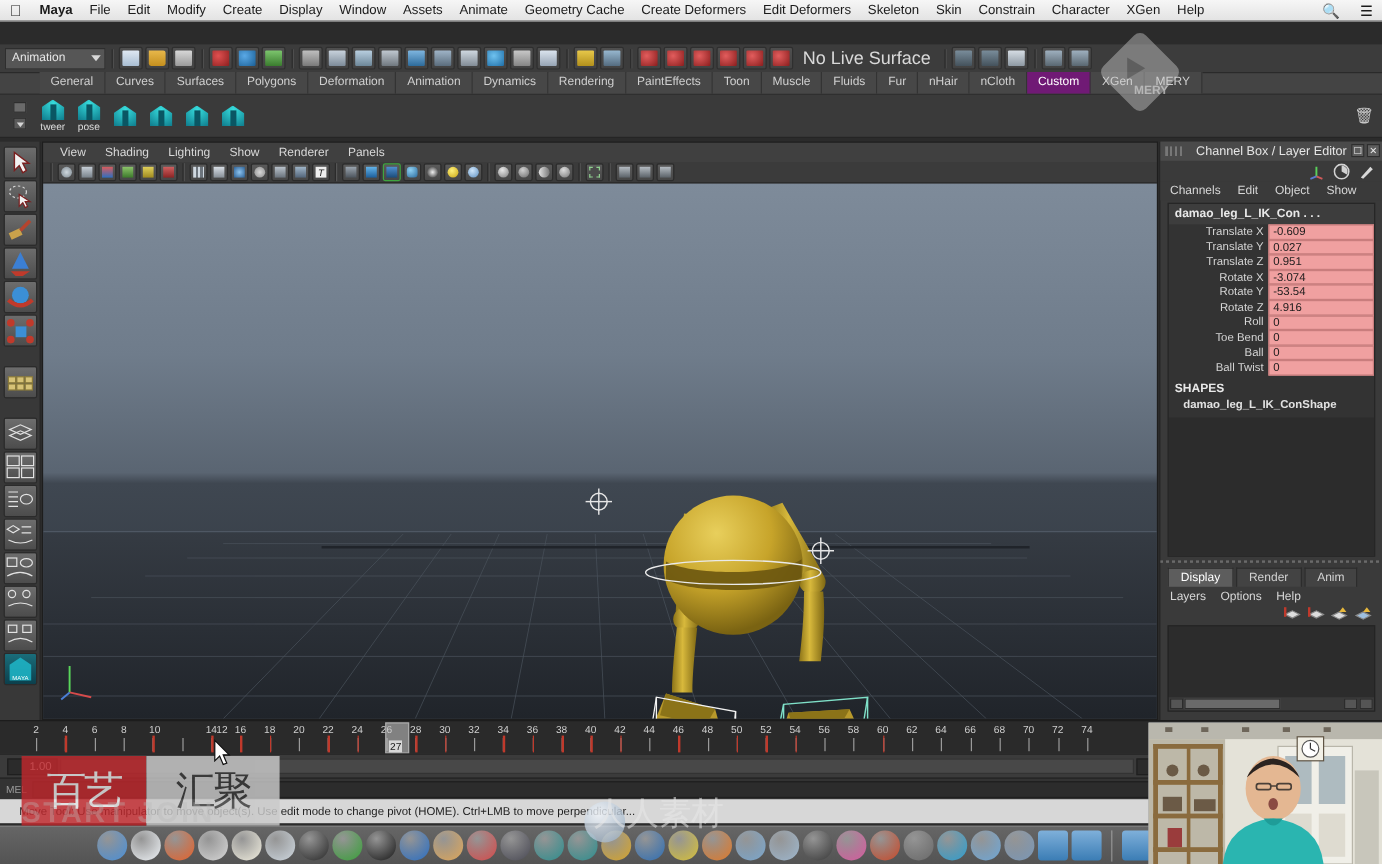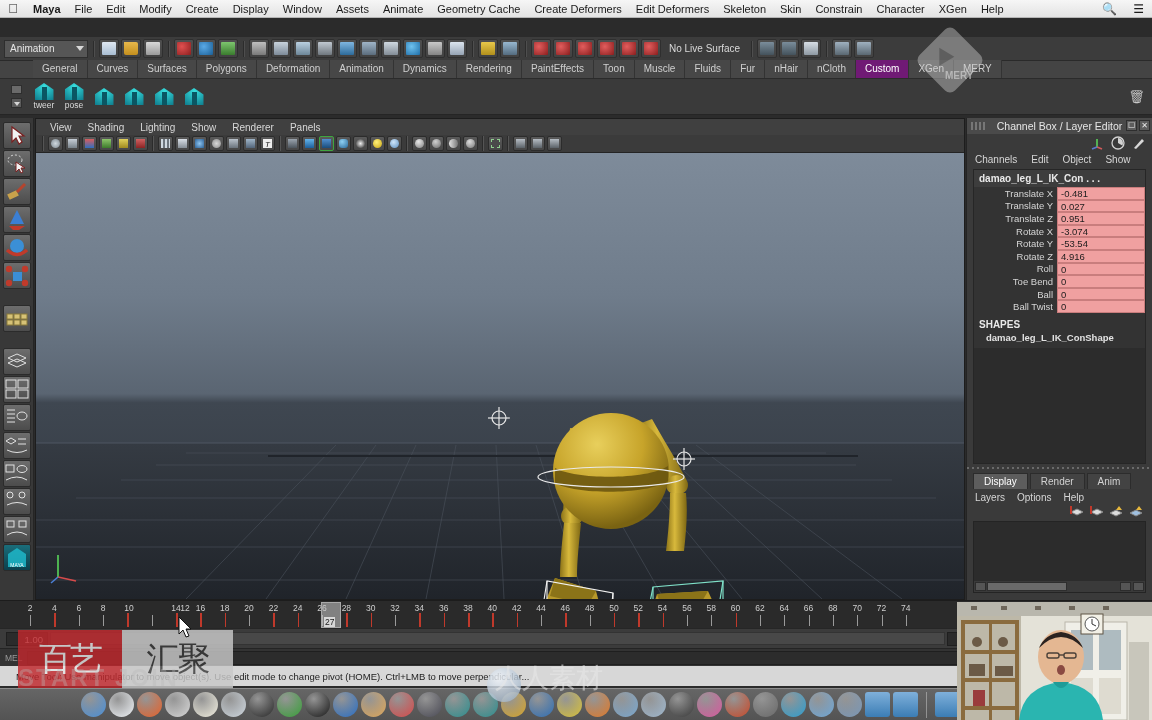--- a/index.html
+++ b/index.html
@@ -38,21 +38,21 @@
   .menuset{width:84px;height:18px;background:#565656;border:1px solid #2e2e2e;
     color:#e6e6e6;font-size:10px;display:flex;align-items:center;padding-left:5px;position:relative;}
   .menuset .arw{position:absolute;right:3px;top:5px;border-left:4px solid transparent;
     border-right:4px solid transparent;border-top:5px solid #d8d8d8;}
   .tb-sep{width:7px;height:18px;position:relative;}
   .tb-sep:after{content:"";position:absolute;left:3px;top:1px;width:1px;height:16px;background:#2c2c2c;
     box-shadow:1px 0 0 #4e4e4e;}
   .tbtn{width:20px;height:19px;border:1px solid #2f2f2f;background:linear-gradient(#4f4f4f,#424242);
     border-radius:2px;position:relative;overflow:hidden;}
   .tbtn i{position:absolute;inset:2px;border-radius:1px;}
-  .nolive{color:#d9d9d9;font-size:10px;padding:0 6px;white-space:nowrap;}
+  .nolive{color:#d9d9d9;font-size:15px;padding:0 6px;white-space:nowrap;}
 
   .shelfbar{position:absolute;top:61px;left:0;width:1152px;height:18px;background:#444;
     display:flex;align-items:flex-end;border-bottom:1px solid #2b2b2b;}
   .shelf-tabs{display:flex;margin-left:33px;}
   .shelf-tabs .tab{font-size:10px;color:#cfcfcf;padding:2px 9px 2px;border-right:1px solid #333;
     background:#474747;line-height:14px;}
   .shelf-tabs .tab.active{background:#701a75;color:#fff;}
   .shelfarea{position:absolute;top:79px;left:0;width:1152px;height:36px;background:#3a3a3a;
     border-bottom:1px solid #252525;display:flex;align-items:center;}
   .shelf-left-grip{width:30px;height:36px;position:relative;}
@@ -737,21 +737,21 @@
       <span>Edit</span>
       <span>Object</span>
       <span>Show</span>
     </div>
 
     <div class="cbox">
       <div class="cb-obj">damao_leg_L_IK_Con . . .</div>
 
       <div class="cb-row">
         <span class="cb-lbl">Translate X</span>
-        <span class="cb-val">-0.481</span>
+        <span class="cb-val">-0.609</span>
       </div>
       <div class="cb-row">
         <span class="cb-lbl">Translate Y</span>
         <span class="cb-val">0.027</span>
       </div>
       <div class="cb-row">
         <span class="cb-lbl">Translate Z</span>
         <span class="cb-val">0.951</span>
       </div>
       <div class="cb-row">

